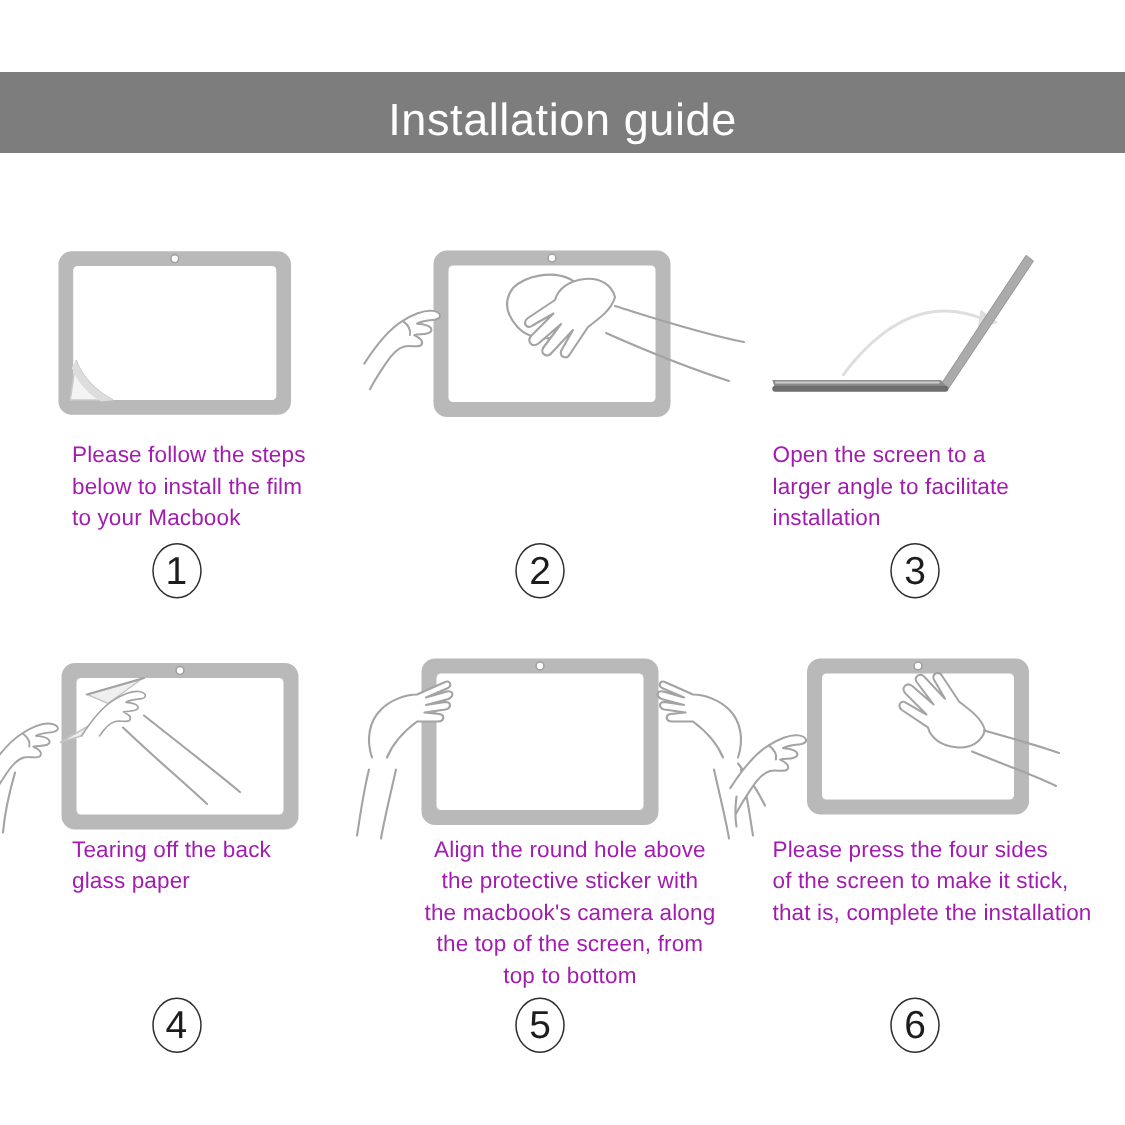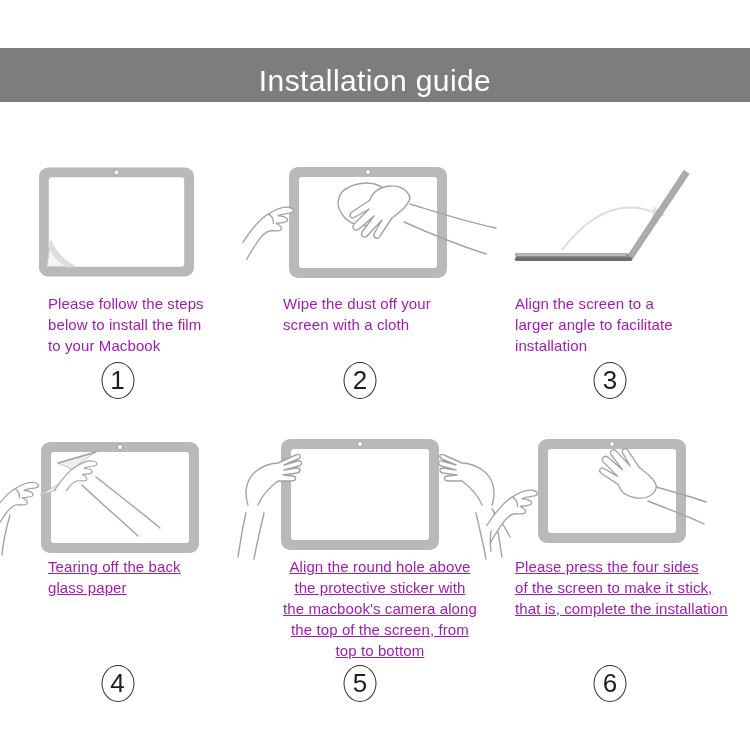--- a/index.html
+++ b/index.html
@@ -19,21 +19,21 @@
     position:absolute; font-size:15px; line-height:21px; color:#a21caf;
     white-space:pre; letter-spacing:0.1px;
   }
   .stepnum {
     position:absolute; left:50%; transform:translateX(-50%);
     width:33px; height:37px; border:1.6px solid #2e2e2e; border-radius:50%;
     display:flex; align-items:center; justify-content:center;
     font-size:26px; color:#1d1d1d; box-sizing:border-box;
   }
   .row1 .caption { top:143px; } .row1 .stepnum { top:212px; }
-  .row2 .caption { top:131px;text-decoration:underline; } .row2 .stepnum { top:240px; }
+  .row2 .caption { top:131px; } .row2 .stepnum { top:240px; }
   #s1 { left:30px;  top:150px; width:175px; height:250px; }
   #s2 { left:262px; top:150px; width:196px; height:250px; }
   #s3 { left:500px; top:150px; width:220px; height:250px; }
   #s4 { left:30px;  top:425px; width:175px; height:290px; }
   #s5 { left:262px; top:425px; width:196px; height:290px;text-align:center; }
   #s6 { left:500px; top:425px; width:220px; height:290px; }
   .col1 .caption { left:18px; } .col2 .caption { left:21px; } .col3 .caption { left:15px; }
   #s1 .illo { left:8px;   top:16px; width:157px; height:112px; }
   #s2 .illo { left:-16px; top:14px; width:260px; height:118px; }
   #s3 .illo { left:8px;   top:12px; width:225px; height:118px; }
@@ -81,37 +81,35 @@
           <path class="thinline" d="M30,42 C34,45 36,48 35,52"></path>
         </g>
         <path d="M96,28 C104,20 122,16 134,22 C146,28 148,44 140,54 C130,64 108,64 99,54 C91,45 90,36 96,28 Z" fill="#ffffff" stroke="#a3a3a3" stroke-width="1.4"></path>
         <g transform="translate(96,78) scale(1,-1)">
           <path class="lineart" d="M68,44 C66,52 58,57 48,56 C38,55 30,50 28,42 L10,30 C6,27 9,22 13,25 L27,33 L12,18 C9,14 13,10 17,13 L32,26 L20,10 C18,6 23,3 26,7 L40,22 L32,8 C31,4 36,2 38,6 L50,24 C58,30 66,36 68,44 Z"></path>
         </g>
         <path class="thinline" d="M164,40 C190,48 220,58 250,64"></path>
         <path class="thinline" d="M158,58 C185,70 215,82 240,90"></path>
       </svg>
     </div>
-    <div class="caption">Wipe the dust off your
-screen with a cloth</div>
     <div class="stepnum">2</div>
   </div>
 
   <div class="step row1 col3" id="s3">
     <div class="illo">
       <svg viewBox="0 0 230 120">
         <path d="M55,90 Q 100,30 152,52" fill="none" stroke="#dedede" stroke-width="2"></path>
         <polygon points="149,45 161,54 147,58" fill="#dedede"></polygon>
         <polygon points="122,96 180,8 185,12 127,99" fill="#ababab" stroke="#8d8d8d" stroke-width="0.6"></polygon>
         <path d="M7,93 L122,93 L127,99 L9,99 Z" fill="#8d8d8d"></path>
         <rect x="7" y="97" width="120" height="4" rx="2" fill="#6e6e6e"></rect>
         <rect x="9" y="94" width="112" height="1.5" fill="#c9c9c9"></rect>
       </svg>
     </div>
-    <div class="caption">Align the screen to a
+    <div class="caption">Open the screen to a
 larger angle to facilitate
 installation</div>
     <div class="stepnum">3</div>
   </div>
 
   <div class="step row2 col1" id="s4">
     <div class="illo">
       <svg viewBox="0 0 260 125">
         <g transform="translate(40,8)">
           <rect x="1" y="1" width="158" height="111" rx="9" fill="#b9b9b9"></rect>

